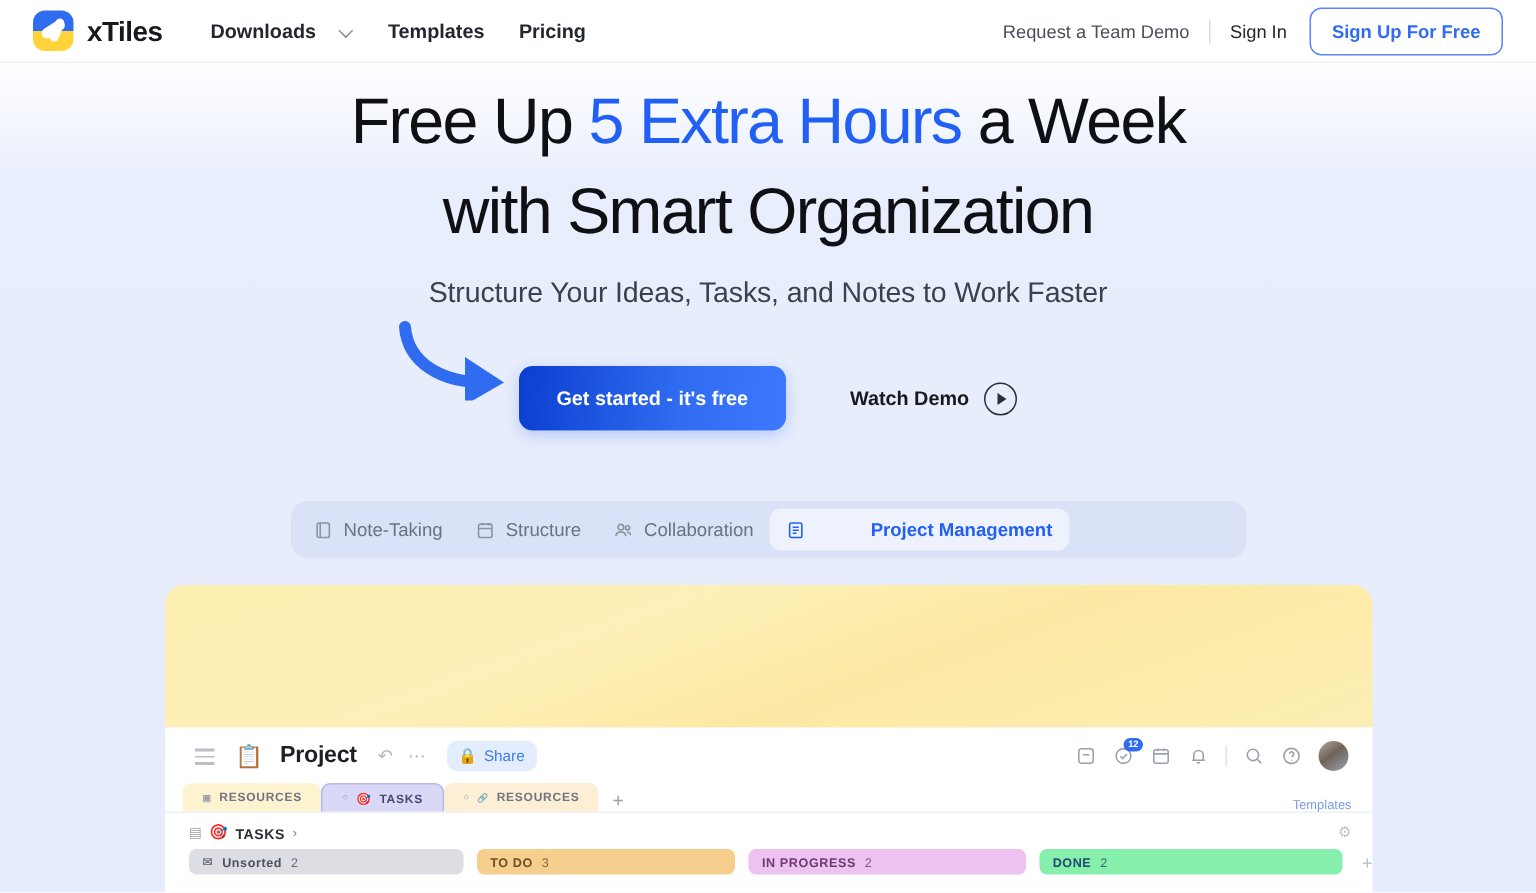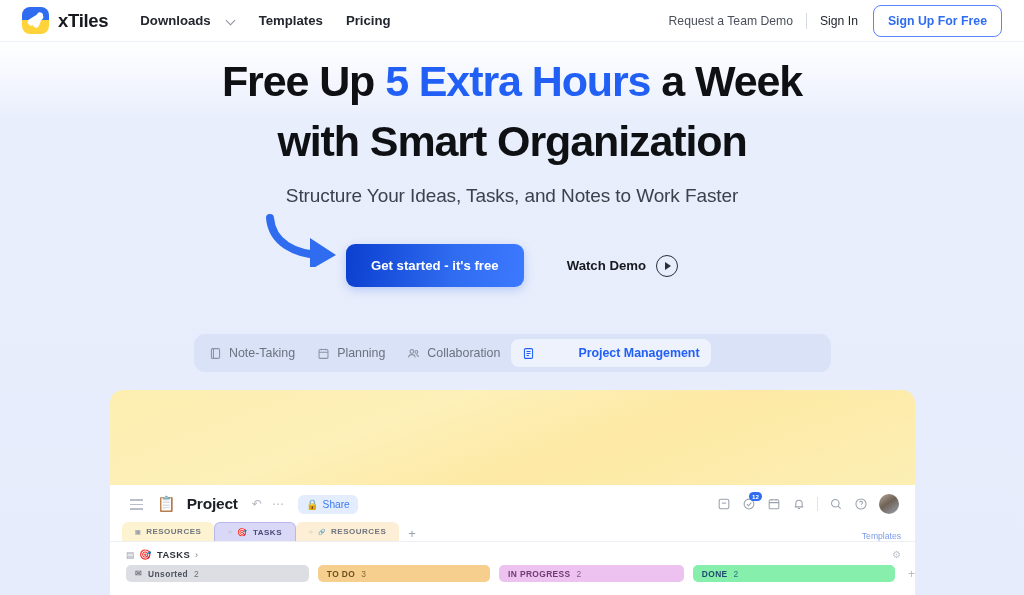--- a/index.html
+++ b/index.html
@@ -82,21 +82,21 @@
     border: 1.4px solid #5b84ff; border-radius: 8px;
     color: #2f6cf0; background: #fff;
     font-size: 12.3px; font-weight: bold;
     padding: 8px 14px; cursor: pointer; white-space: nowrap;
   }
 
   
   .hero { position: absolute; top: 42px; left: 0; width: 1024px; text-align: center; }
   .headline {
     margin-top: 9px;
-    font-size: 43px; line-height: 1.4; font-weight: bold;
+    font-size: 43px; line-height: 1.4; font-weight: normal;
     color: #0e1013; letter-spacing: -1.1px;
   }
   .hl-accent { color: #2260f5; }
   .subhead {
     margin-top: 14px;
     font-size: 19px; color: #3c414b; letter-spacing: -0.1px;
   }
 
   
   .cta-row {
@@ -315,21 +315,21 @@
         <rect x="3" y="2" width="10" height="12" rx="1.5"></rect>
           <path d="M5.5 2v12"></path>
       </svg>
       <span>Note-Taking</span>
     </div>
     <div class="tab">
       <svg class="tab-ico" viewBox="0 0 16 16" fill="none" stroke="#8b93a1" stroke-width="1.3">
         <rect x="2.5" y="3" width="11" height="11" rx="1.5"></rect>
           <path d="M2.5 6.5h11M5.5 2v2M10.5 2v2"></path>
       </svg>
-      <span>Planning</span>
+      <span>Structure</span>
     </div>
     <div class="tab">
       <svg class="tab-ico" viewBox="0 0 16 16" fill="none" stroke="#8b93a1" stroke-width="1.3">
         <circle cx="6" cy="5.5" r="2.3"></circle>
           <circle cx="11.5" cy="6" r="1.7"></circle>
         <path d="M2 13c0-2.3 1.8-3.6 4-3.6s4 1.3 4 3.6"></path>
           <path d="M11 9.6c1.7 0 3 1 3 2.6"></path>
       </svg>
       <span>Collaboration</span>
     </div>

